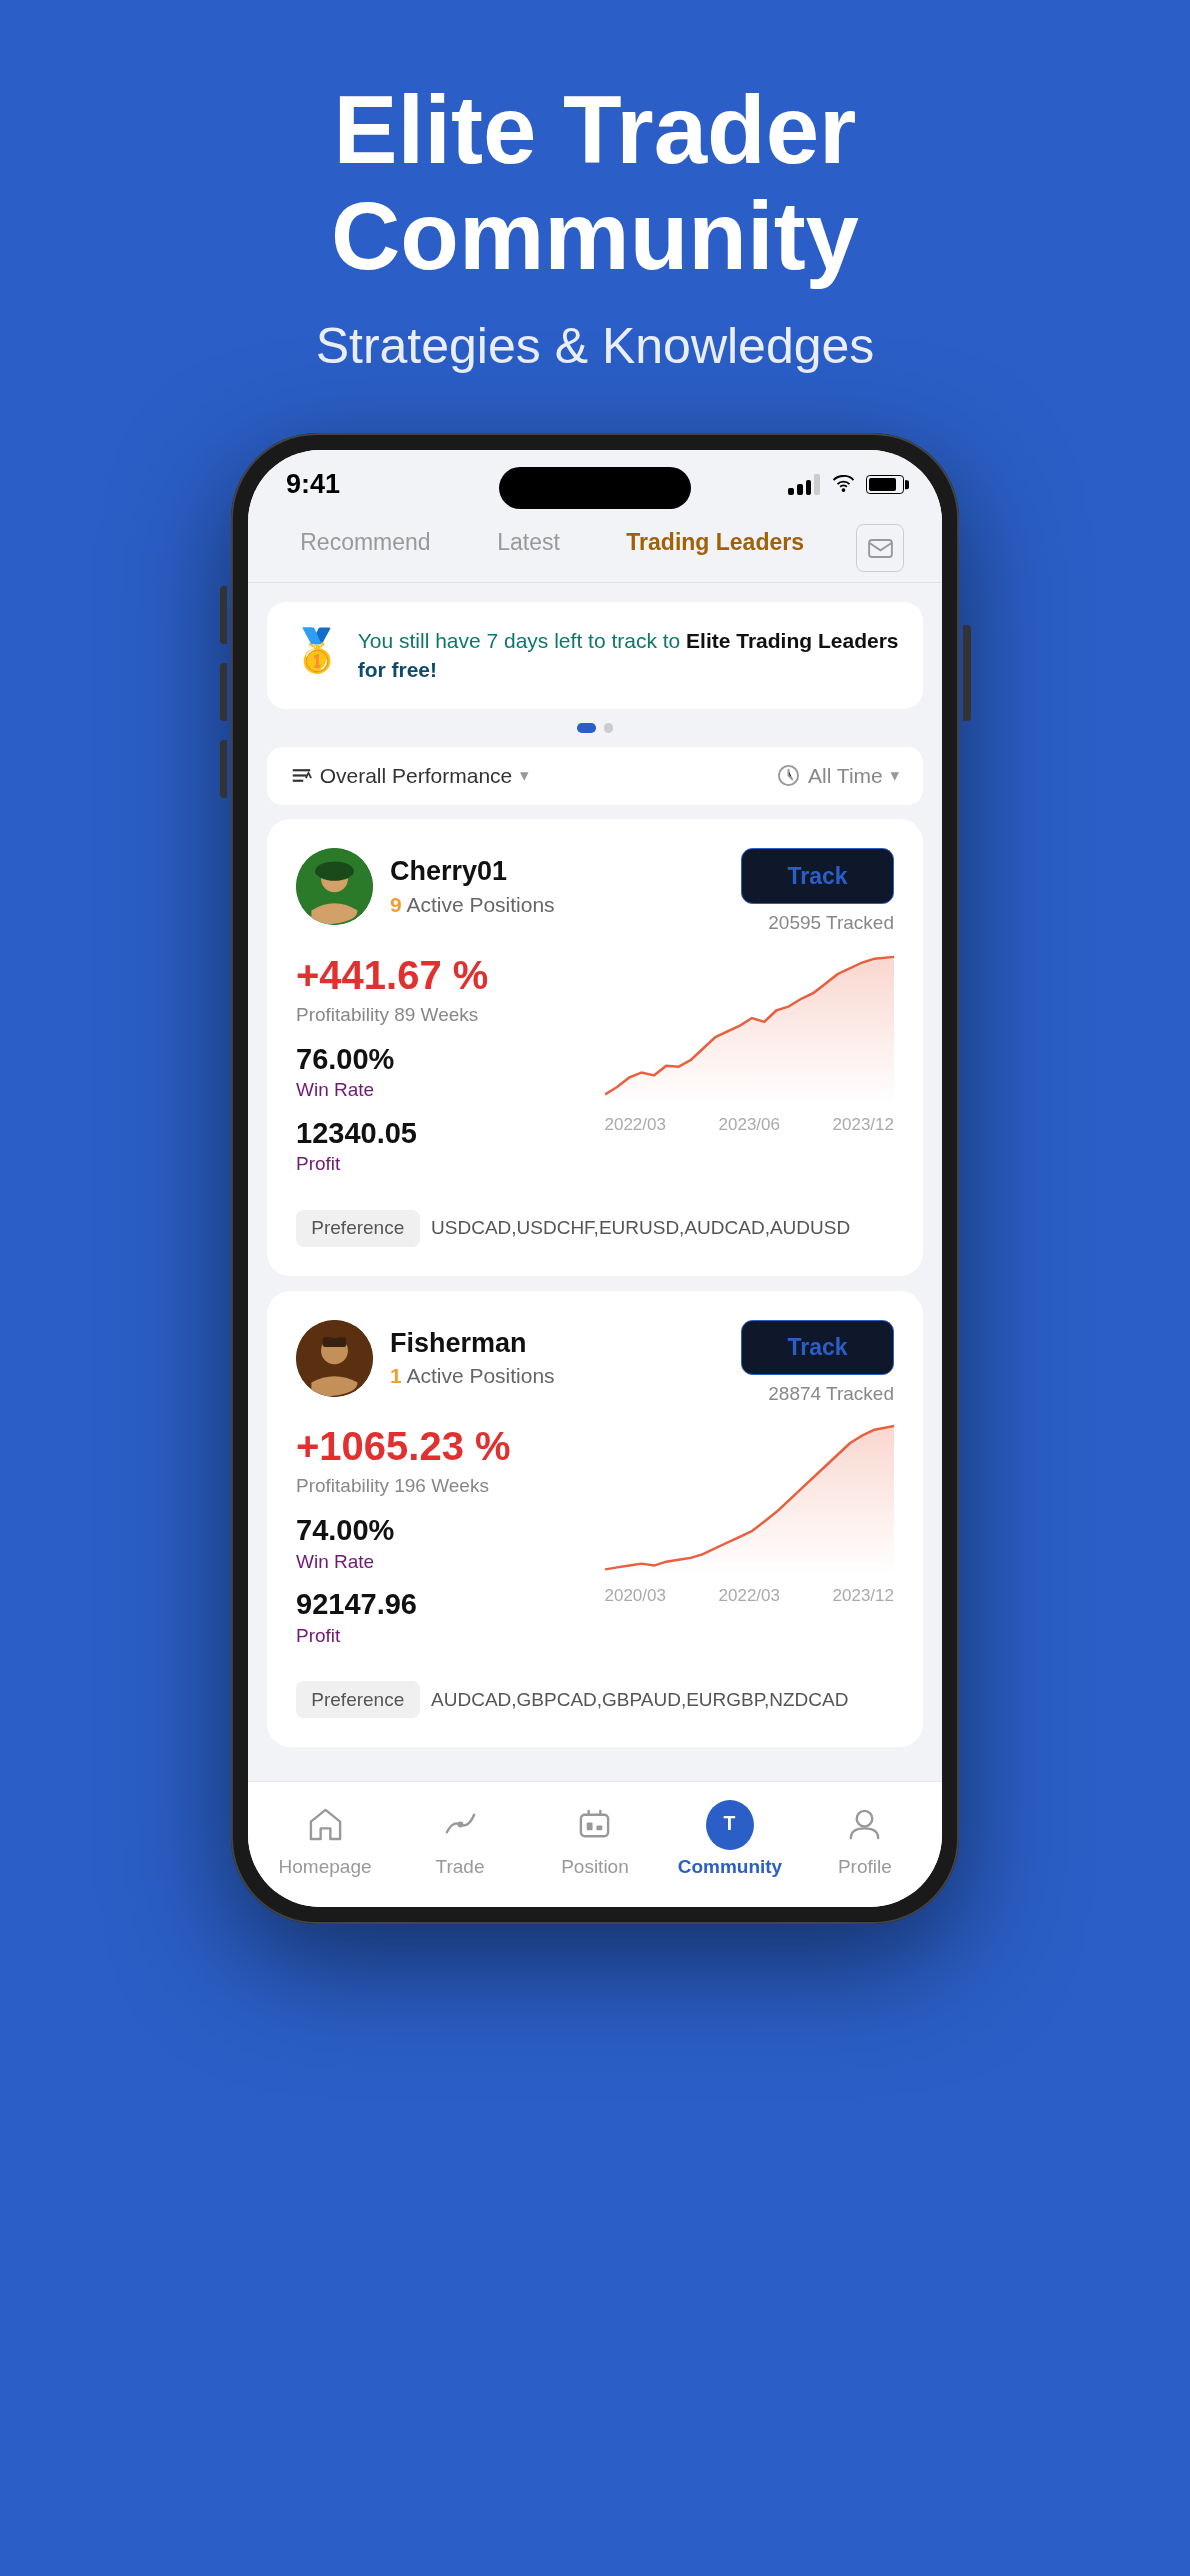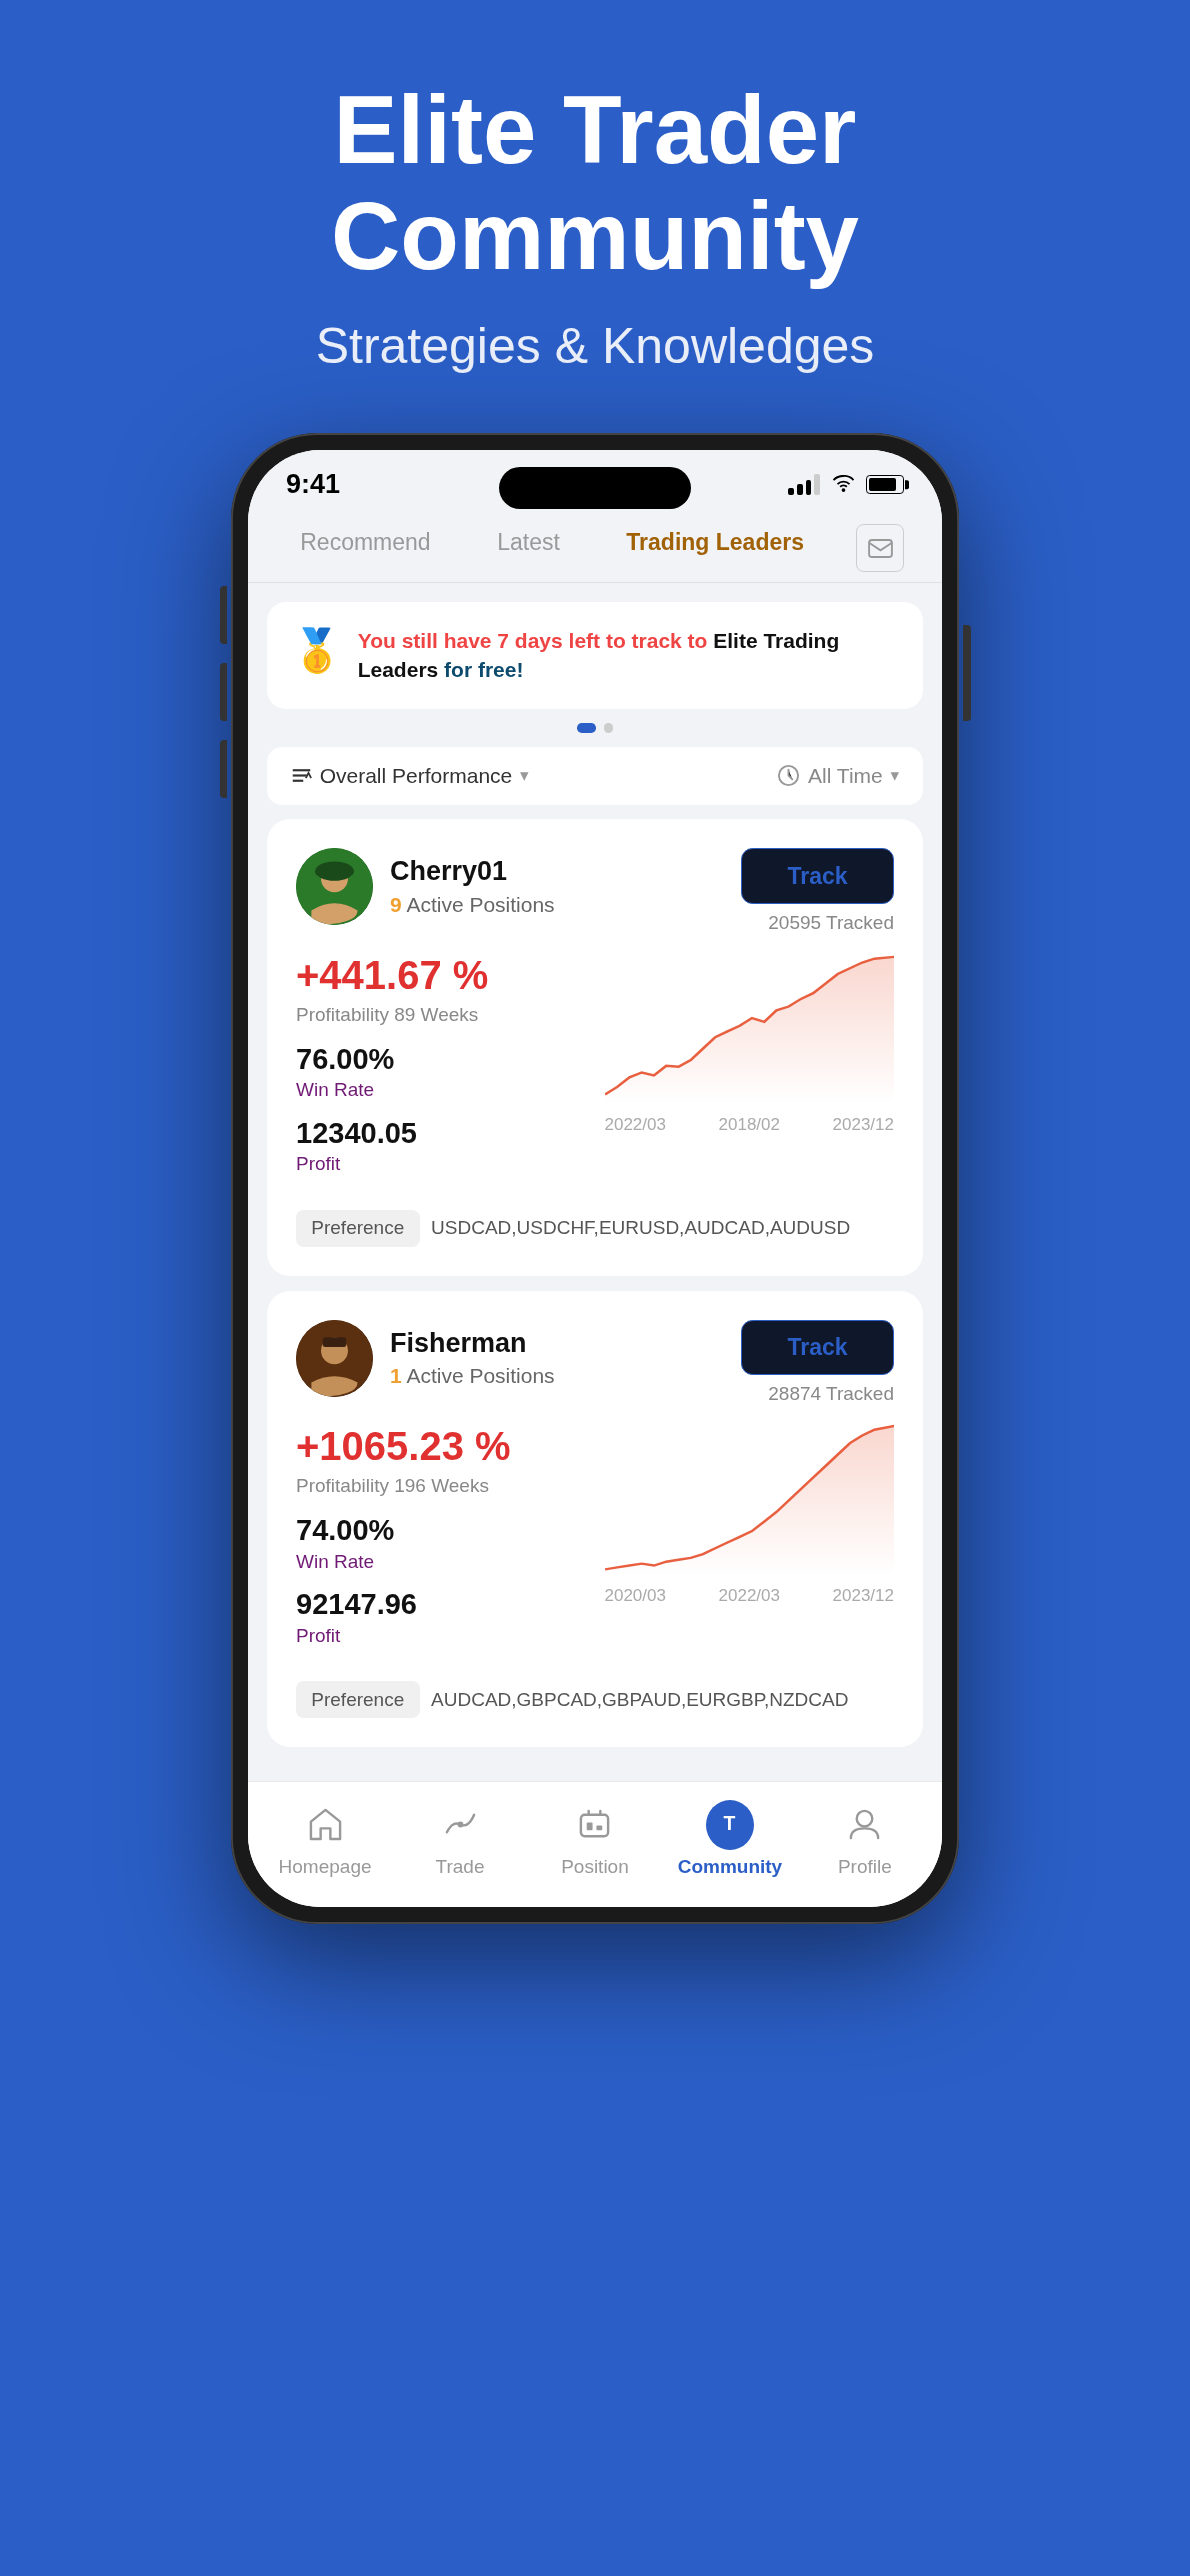--- a/index.html
+++ b/index.html
@@ -553,21 +553,21 @@
             <path d="M1 4 L13 12 L25 4" fill="none" stroke="#999" stroke-width="2"></path>
           </svg>
         </div>
       </div>
 
       <div class="content-area">
 
         <div class="promo-banner">
           <div class="medal-icon">🥇</div>
           <div class="promo-text">
-            <span style="color:#ef4444; font-weight:700;">You still have 7 days left to track to </span><span style="color:#111; font-weight:700;">Elite Trading Leaders</span><span style="color:#0c4a6e;"> for free!</span>
+            <span style="color:#0f766e; font-weight:400;">You still have 7 days left to track to </span><span style="color:#111; font-weight:700;">Elite Trading Leaders</span><span style="color:#0c4a6e;"> for free!</span>
           </div>
         </div>
 
         <div class="dot-indicator">
           <div class="dot active"></div>
           <div class="dot"></div>
         </div>
 
         <div class="filter-row">
           <div class="filter-btn">
@@ -631,21 +631,21 @@
                   <linearGradient id="gradCherry" x1="0" y1="0" x2="0" y2="1">
                     <stop offset="0%" stop-color="#e8604040"></stop>
                     <stop offset="100%" stop-color="#e8604000"></stop>
                   </linearGradient>
                 </defs>
                 <path d="M0,148 L11,140 L22,130 L33,125 L44,128 L55,118 L66,119 L77,112 L88,100 L99,88 L110,82 L121,76 L132,68 L143,72 L154,60 L165,56 L176,48 L187,42 L198,32 L209,22 L220,16 L231,10 L242,6 L260,4 L260,158 L0,158Z" fill="url(#gradCherry)"></path>
                 <path d="M0,148 L11,140 L22,130 L33,125 L44,128 L55,118 L66,119 L77,112 L88,100 L99,88 L110,82 L121,76 L132,68 L143,72 L154,60 L165,56 L176,48 L187,42 L198,32 L209,22 L220,16 L231,10 L242,6 L260,4" fill="none" stroke="#e86040" stroke-width="2.5"></path>
               </svg>
               <div class="chart-labels">
                 <span>2022/03</span>
-                <span>2018/02</span>
+                <span>2023/06</span>
                 <span>2023/12</span>
               </div>
             </div>
           </div>
 
           <div class="preference-row">
             <div class="pref-badge">Preference</div>
             <div class="pref-pairs">USDCAD,USDCHF,EURUSD,AUDCAD,AUDUSD</div>
           </div>
         </div>

